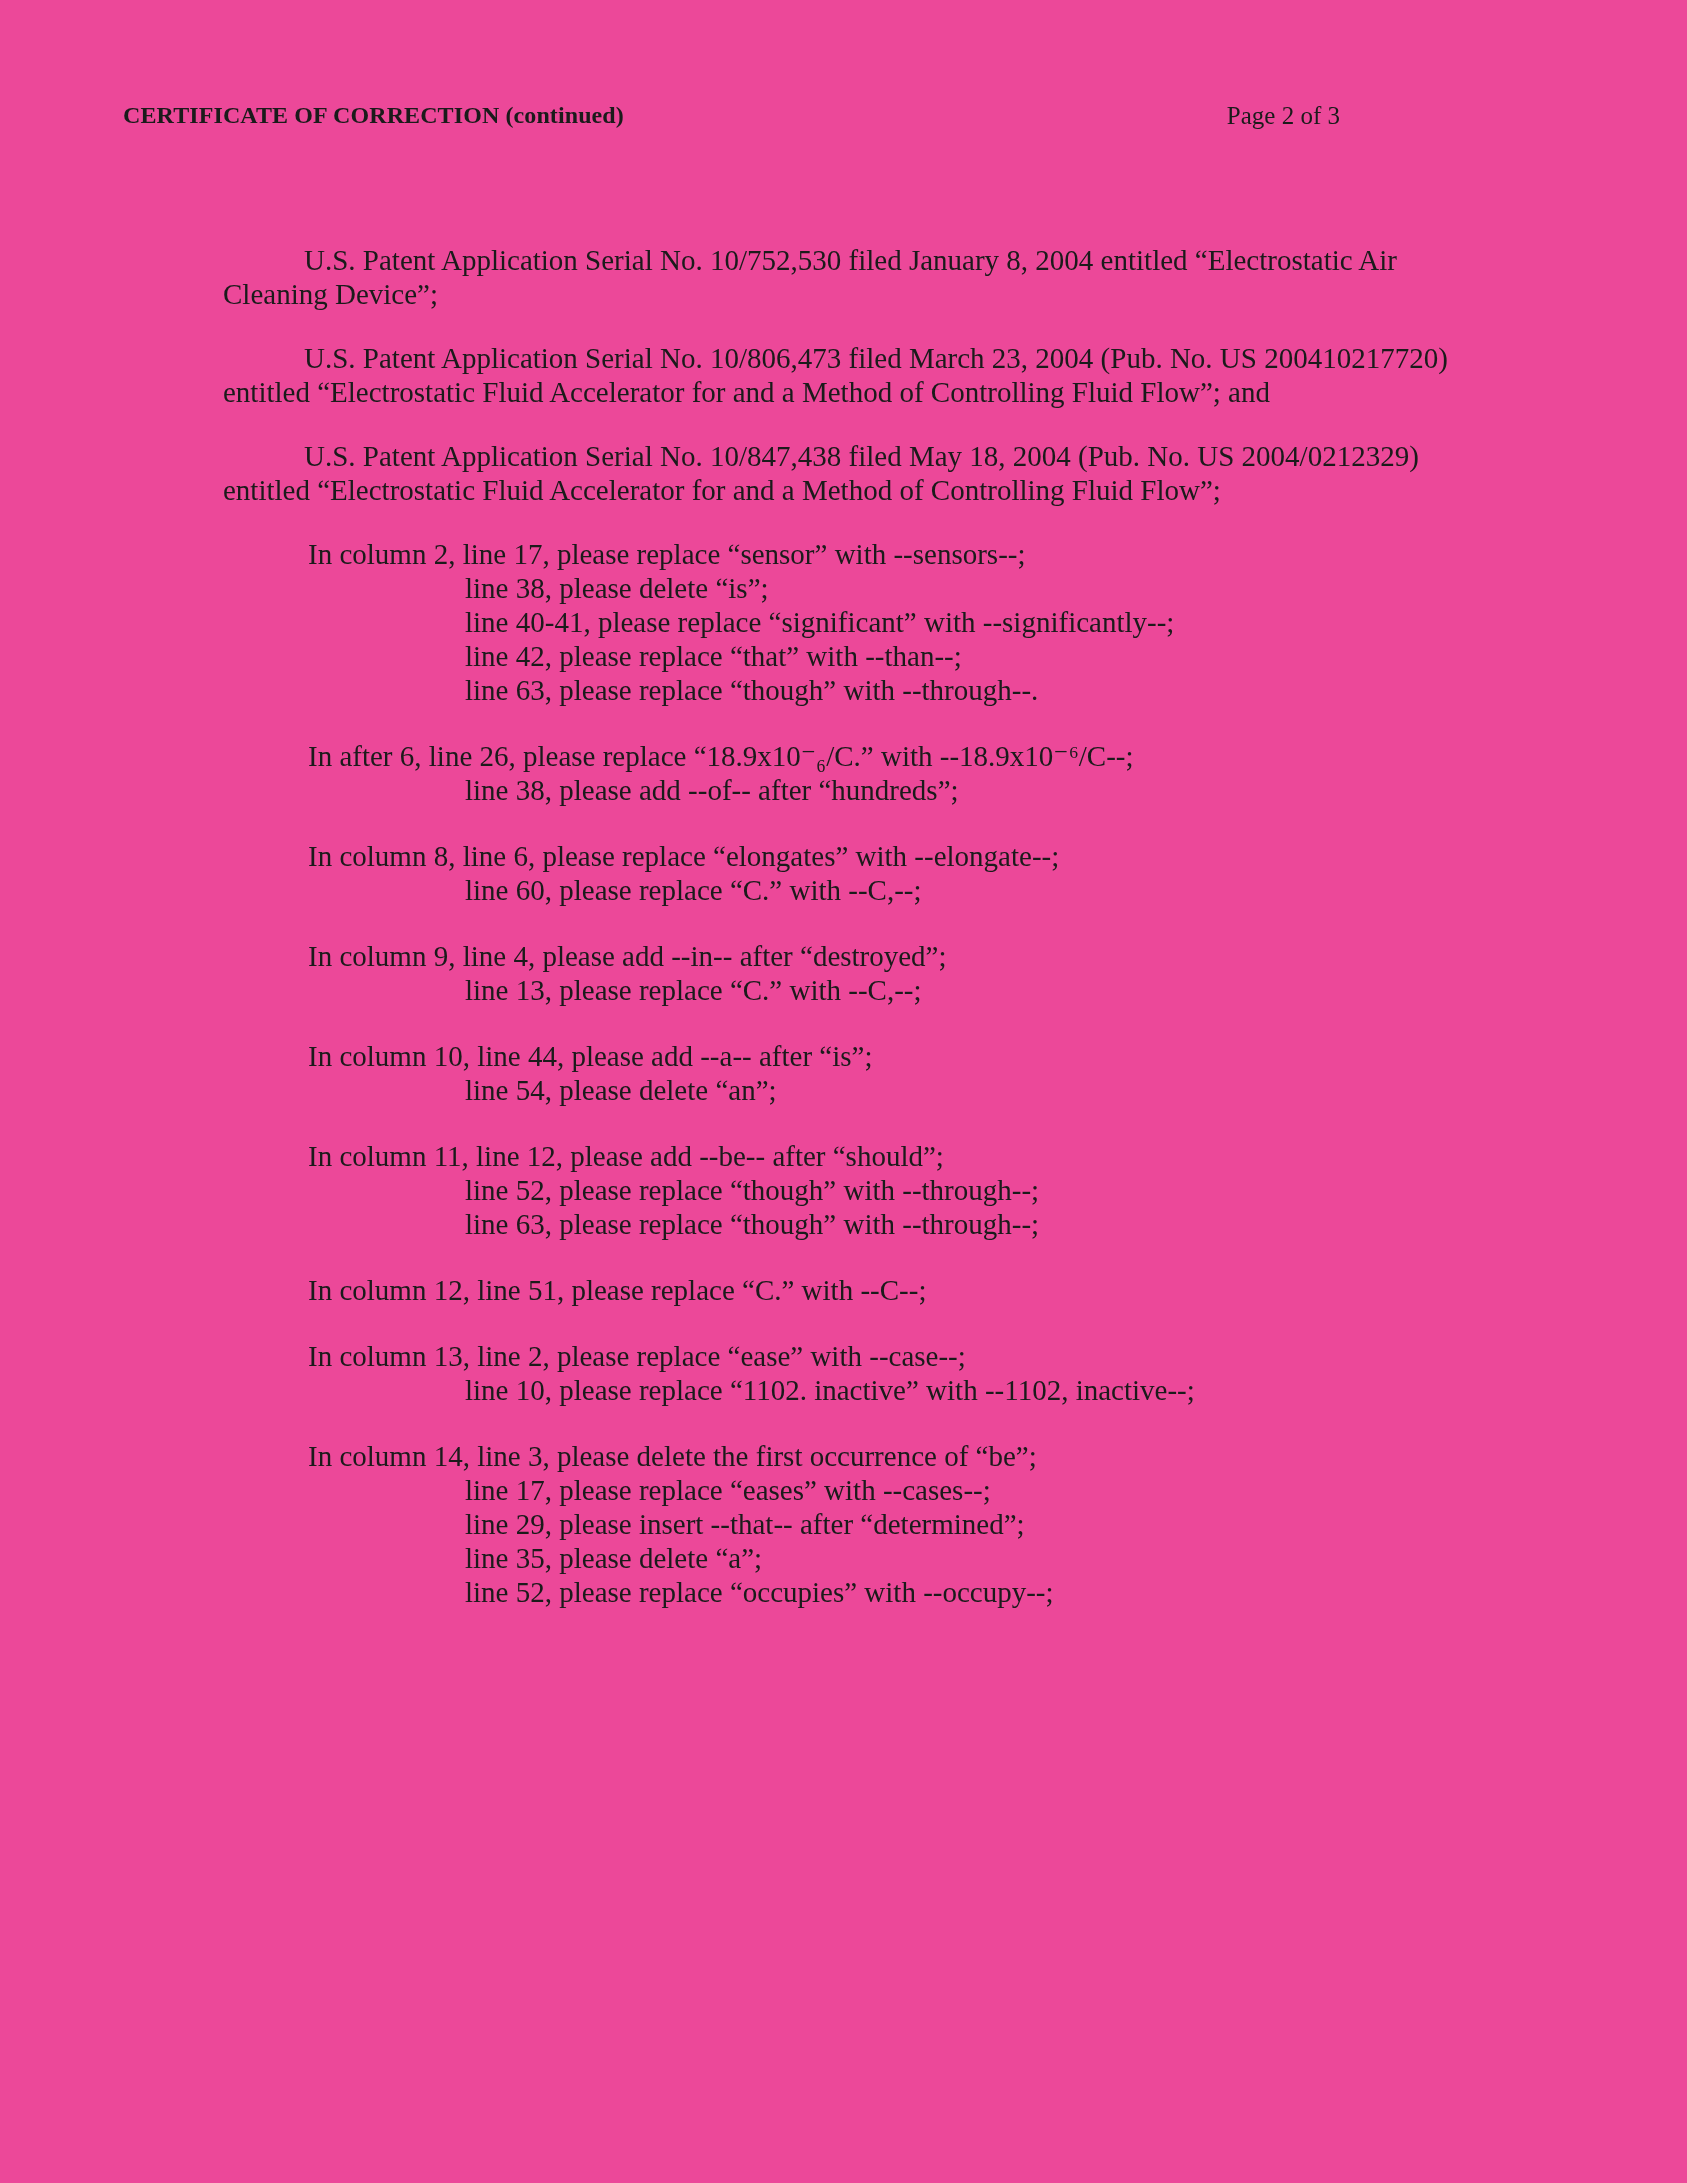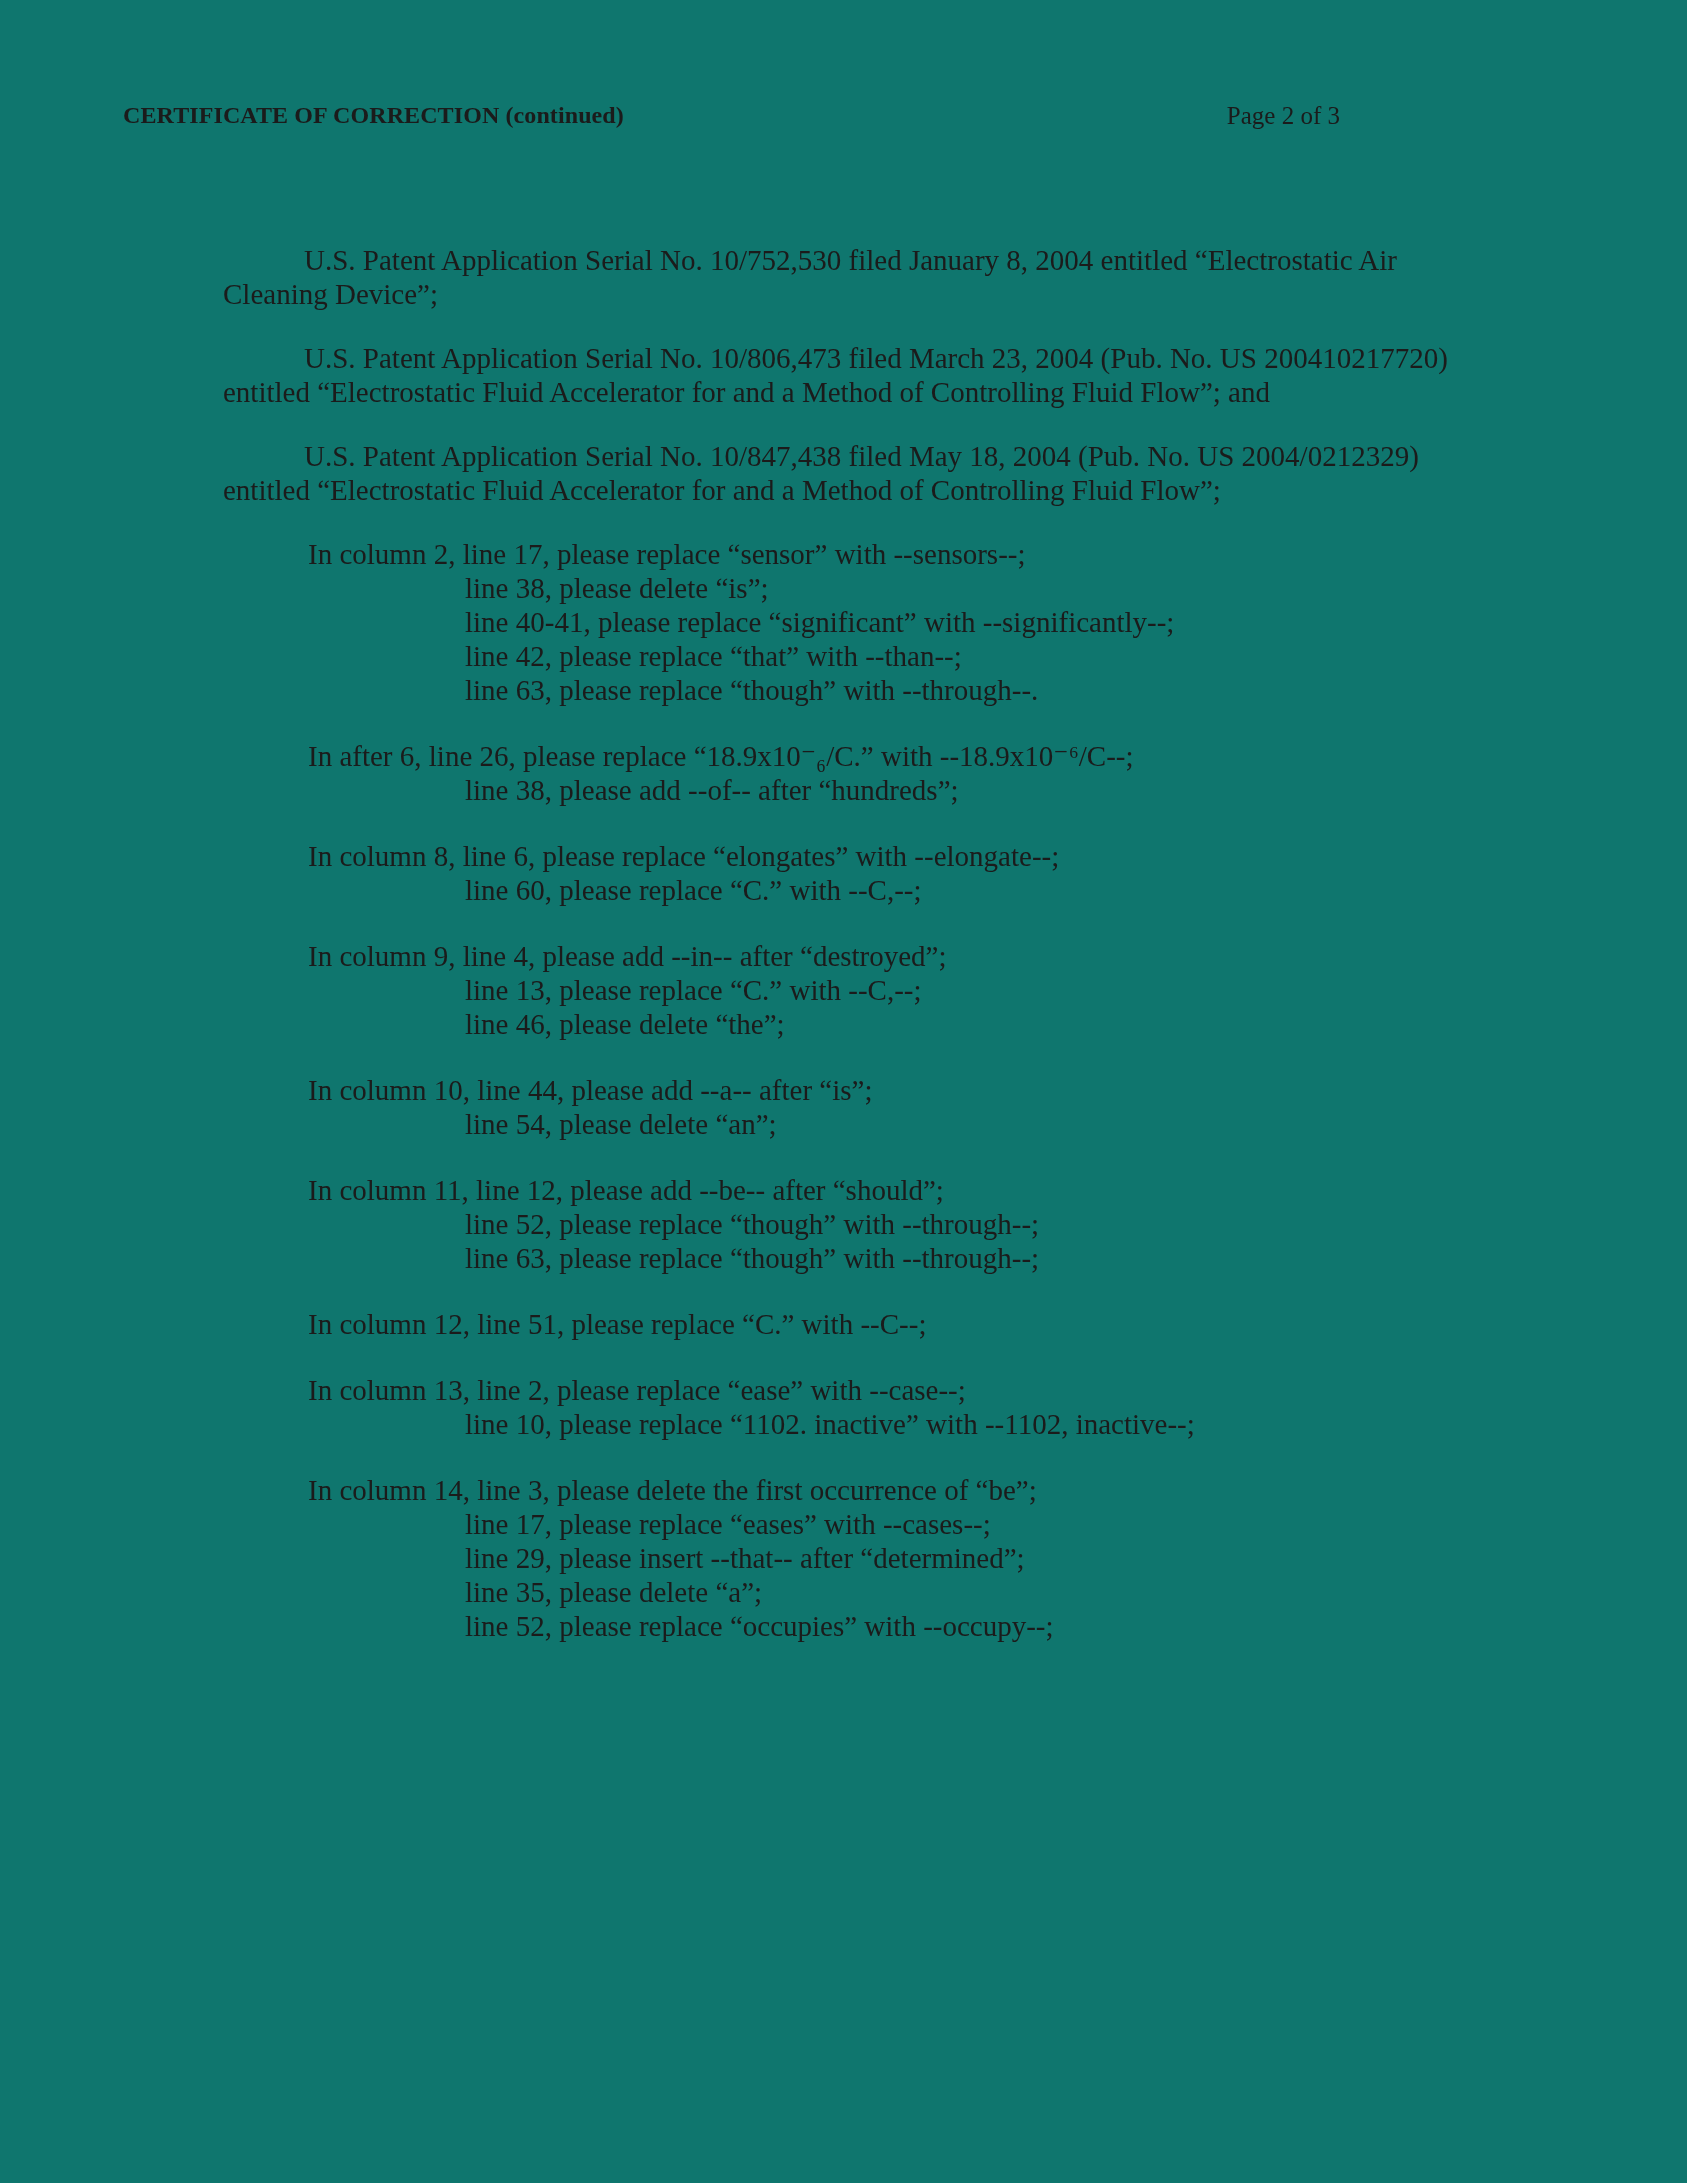--- a/index.html
+++ b/index.html
@@ -7,21 +7,21 @@
   body {
     width: 1687px;
     height: 2183px;
     font-family: "Liberation Serif", "DejaVu Serif", serif;
     color: #1b1b1b;
   }
   .page {
     position: relative;
     width: 1687px;
     height: 2183px;
-    background: #0f766e;
+    background: #ec4899;
     padding: 99px 218px 0 123px;
   }
   .header {
     display: flex;
     justify-content: space-between;
     align-items: flex-start;
     padding-right: 129px;
   }
   .header-left div {
     font-size: 24px;
@@ -87,21 +87,20 @@
     </div>
 
     <div class="block">
       <div class="first">In column 8, line 6, please replace “elongates” with --elongate--;</div>
       <div class="cont">line 60, please replace “C.” with --C,--;</div>
     </div>
 
     <div class="block">
       <div class="first">In column 9, line 4, please add --in-- after “destroyed”;</div>
       <div class="cont">line 13, please replace “C.” with --C,--;</div>
-      <div class="cont">line 46, please delete “the”;</div>
     </div>
 
     <div class="block">
       <div class="first">In column 10, line 44, please add --a-- after “is”;</div>
       <div class="cont">line 54, please delete “an”;</div>
     </div>
 
     <div class="block">
       <div class="first">In column 11, line 12, please add --be-- after “should”;</div>
       <div class="cont">line 52, please replace “though” with --through--;</div>

